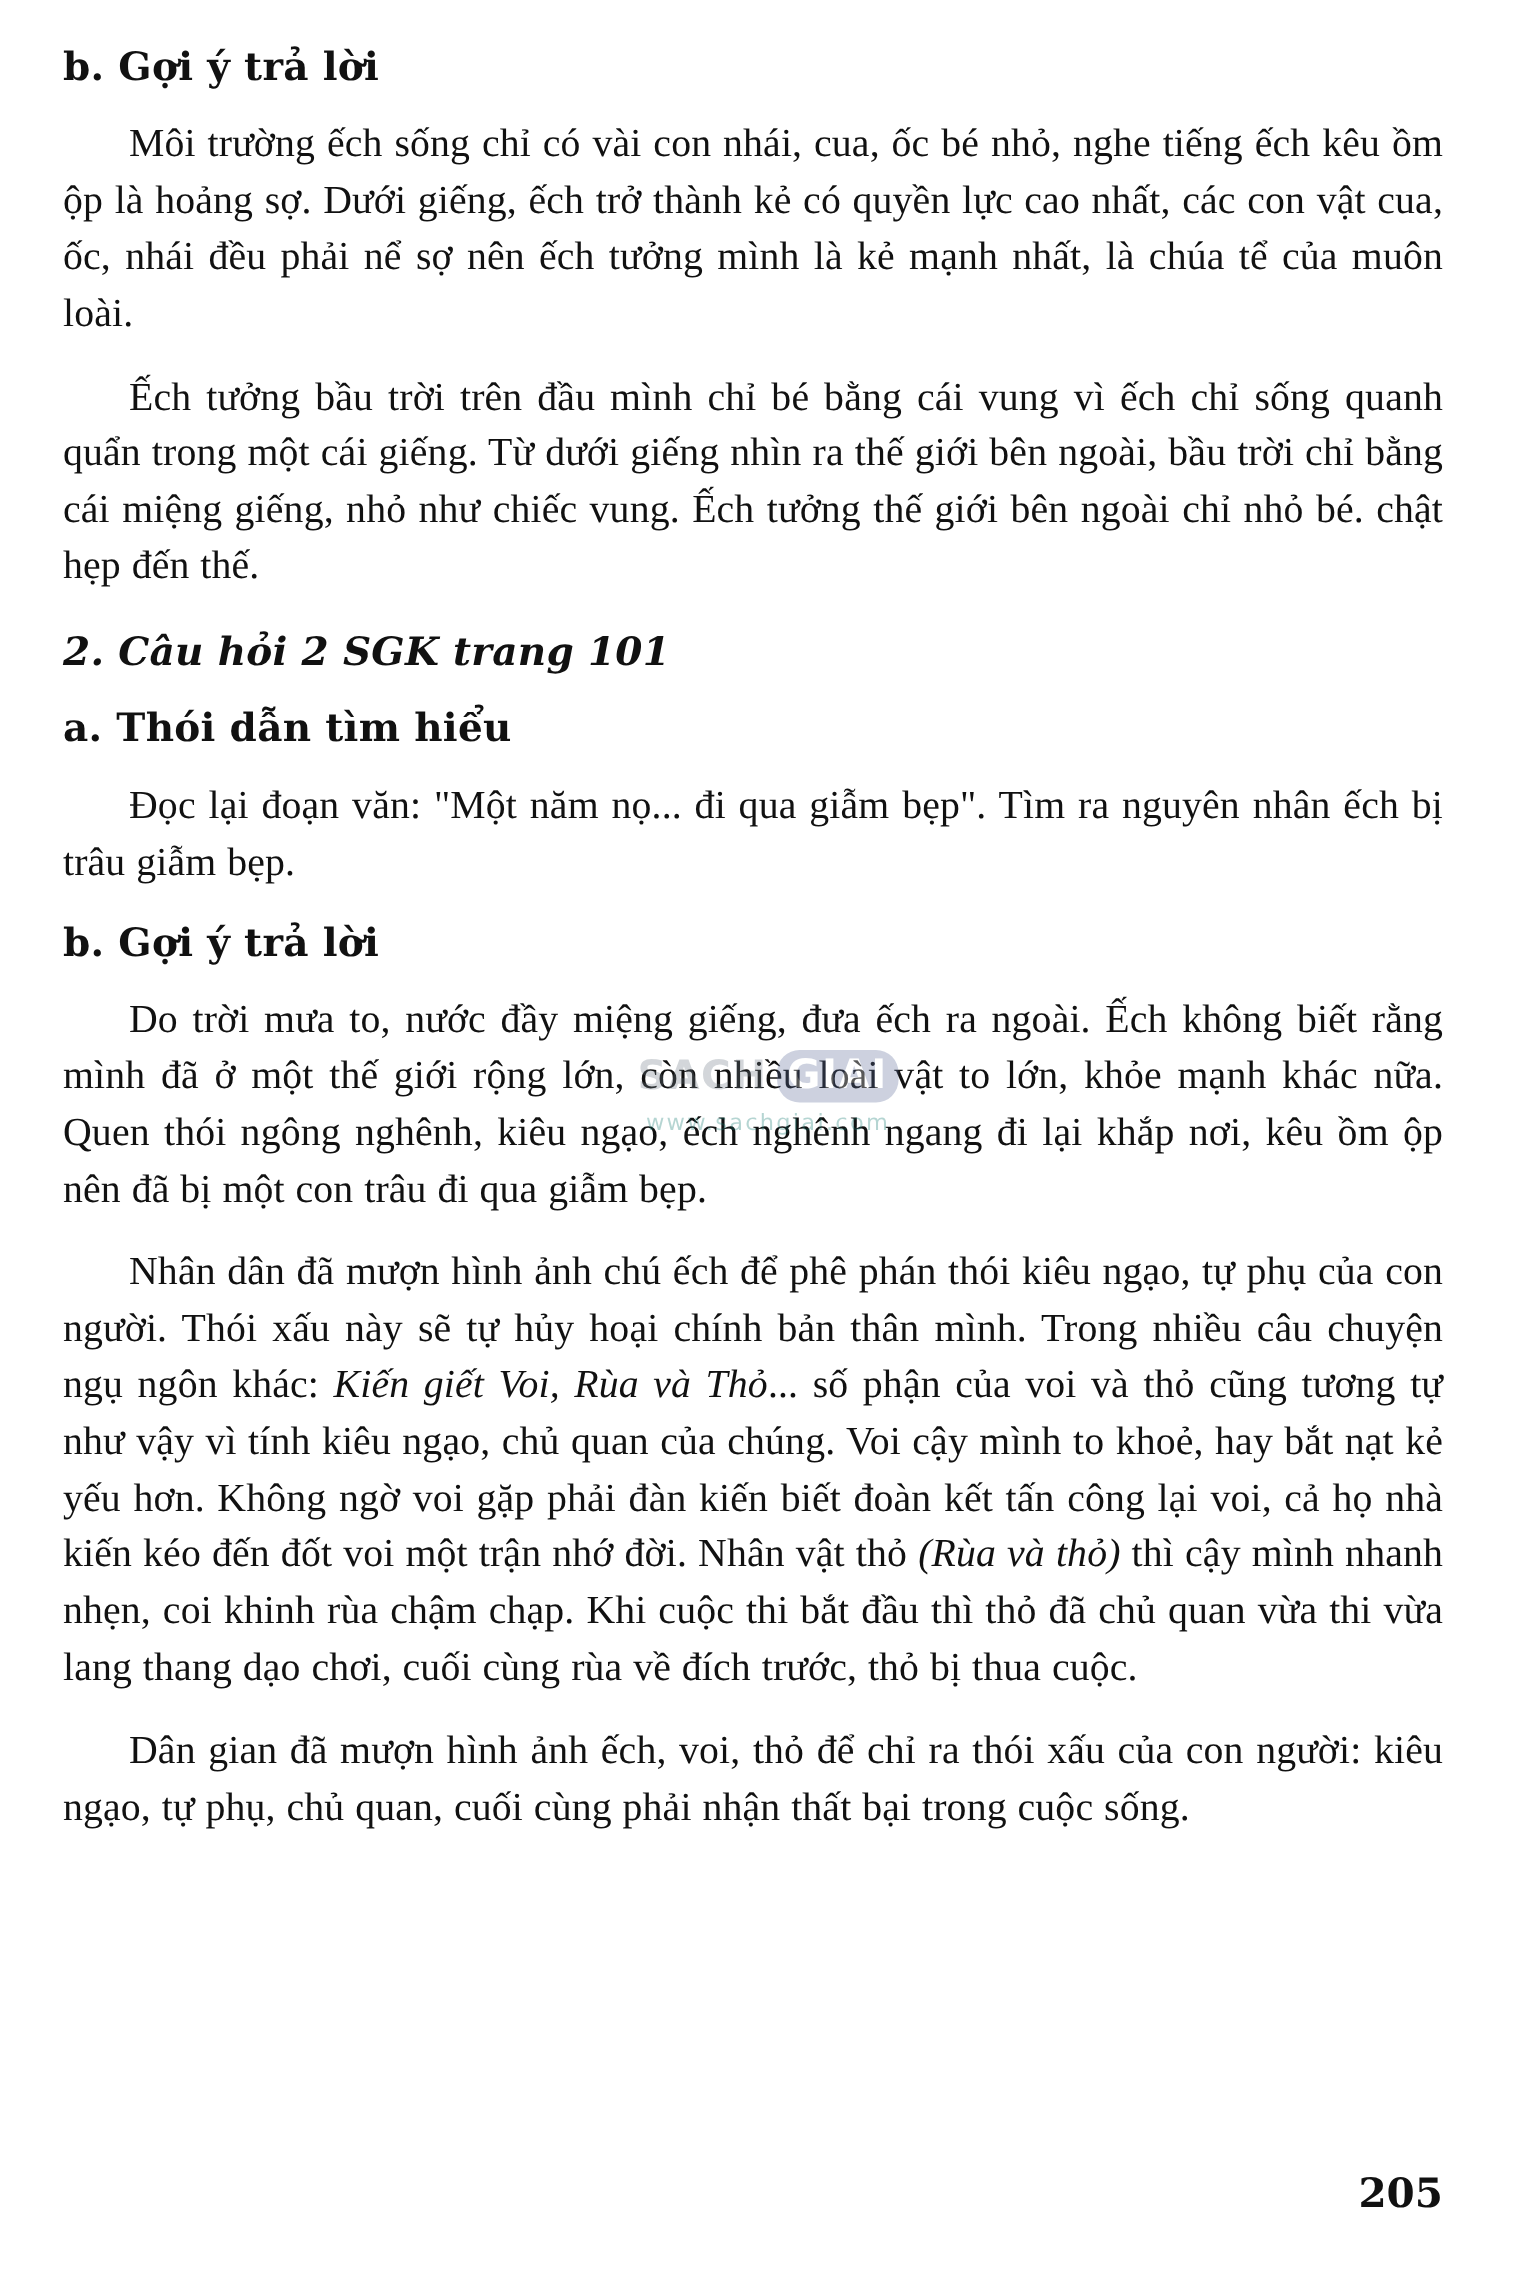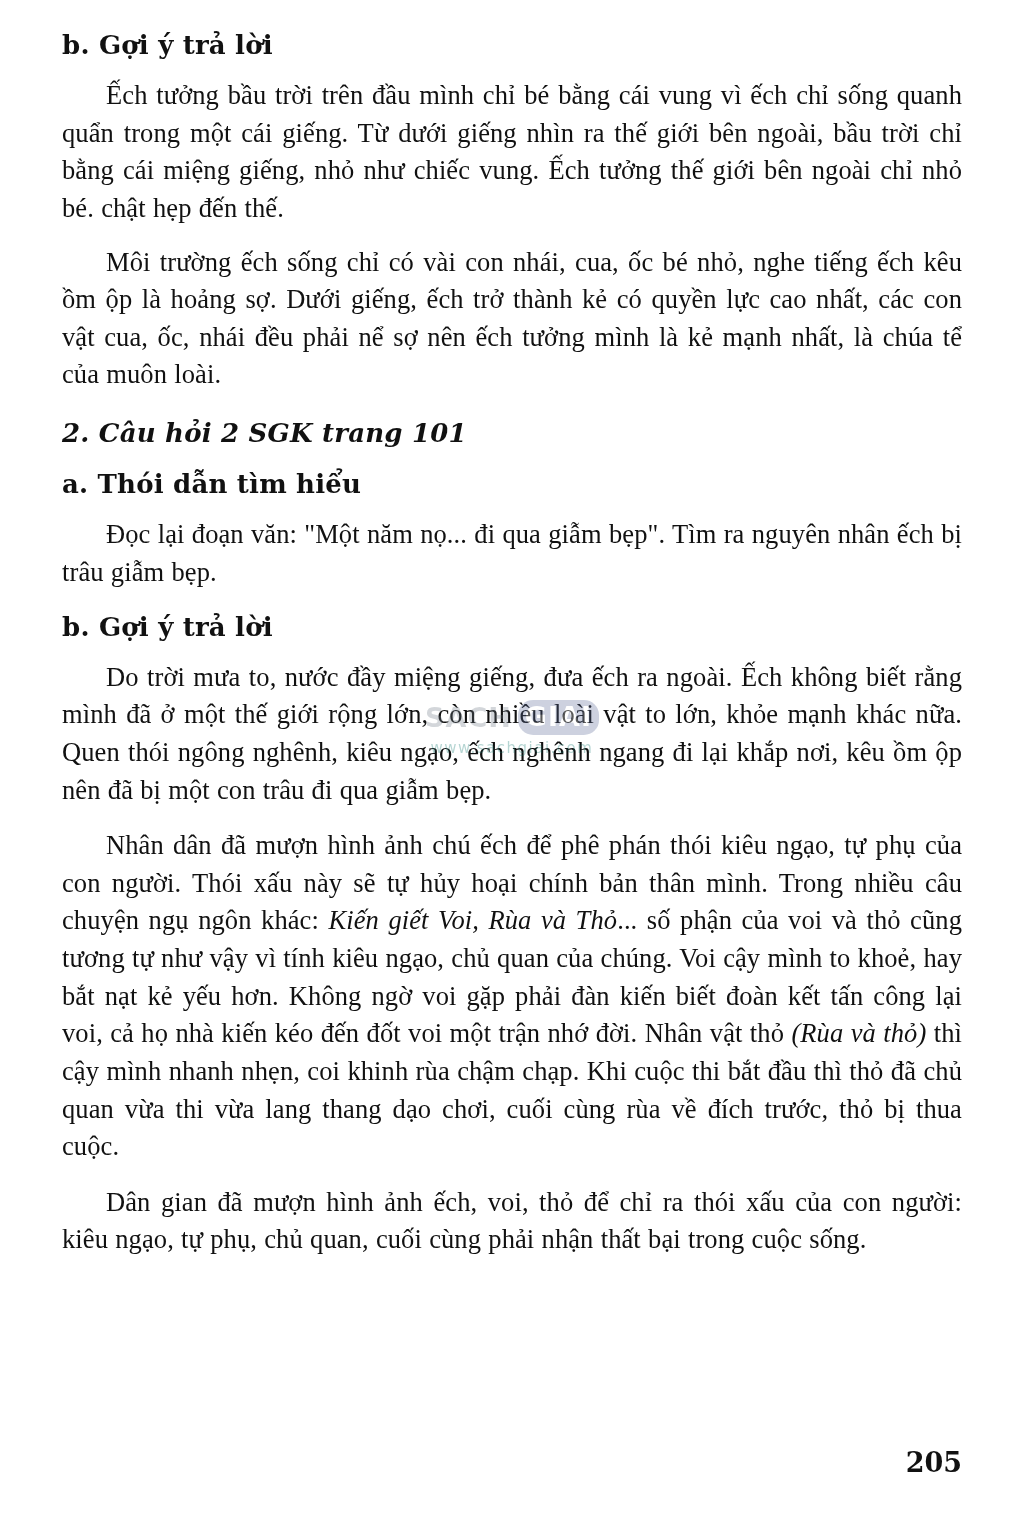--- a/index.html
+++ b/index.html
@@ -11,21 +11,21 @@
     width: 1024px;
     height: 1520px;
     position: relative;
     font-family: "Liberation Serif", serif;
     color: #111111;
     overflow: hidden;
   }
   .page {
     position: absolute;
     inset: 0;
-    padding: 28px 62px 0 62px;
+    padding: 28px 62px 0 42px;
     box-sizing: border-box;
   }
   .heading {
     font-family: "DejaVu Serif", serif;
     font-weight: bold;
     font-size: 26px;
     line-height: 1.35;
     margin: 0 0 14px 0;
     letter-spacing: 0.2px;
   }
@@ -103,23 +103,23 @@
     color: #111111;
   }
 </style>
 </head>
 <body>
 
 <div class="page">
 
   <h2 class="heading">b. Gợi ý trả lời</h2>
 
+  <p class="para tight">Môi trường ếch sống chỉ có vài con nhái, cua, ốc bé nhỏ, nghe tiếng ếch kêu ồm ộp là hoảng sợ. Dưới giếng, ếch trở thành kẻ có quyền lực cao nhất, các con vật cua, ốc, nhái đều phải nể sợ nên ếch tưởng mình là kẻ mạnh nhất, là chúa tể của muôn loài.</p>
+
   <p class="para">Ếch tưởng bầu trời trên đầu mình chỉ bé bằng cái vung vì ếch chỉ sống quanh quẩn trong một cái giếng. Từ dưới giếng nhìn ra thế giới bên ngoài, bầu trời chỉ bằng cái miệng giếng, nhỏ như chiếc vung. Ếch tưởng thế giới bên ngoài chỉ nhỏ bé. chật hẹp đến thế.</p>
-
-  <p class="para tight">Môi trường ếch sống chỉ có vài con nhái, cua, ốc bé nhỏ, nghe tiếng ếch kêu ồm ộp là hoảng sợ. Dưới giếng, ếch trở thành kẻ có quyền lực cao nhất, các con vật cua, ốc, nhái đều phải nể sợ nên ếch tưởng mình là kẻ mạnh nhất, là chúa tể của muôn loài.</p>
 
   <h2 class="heading italic sec">2. Câu hỏi 2 SGK trang 101</h2>
 
   <h2 class="heading">a. Thói dẫn tìm hiểu</h2>
 
   <p class="para tight">Đọc lại đoạn văn: "Một năm nọ... đi qua giẫm bẹp". Tìm ra nguyên nhân ếch bị trâu giẫm bẹp.</p>
 
   <h2 class="heading">b. Gợi ý trả lời</h2>
 
   <p class="para tight">Do trời mưa to, nước đầy miệng giếng, đưa ếch ra ngoài. Ếch không biết rằng mình đã ở một thế giới rộng lớn, còn nhiều loài vật to lớn, khỏe mạnh khác nữa. Quen thói ngông nghênh, kiêu ngạo, ếch nghênh ngang đi lại khắp nơi, kêu ồm ộp nên đã bị một con trâu đi qua giẫm bẹp.</p>

